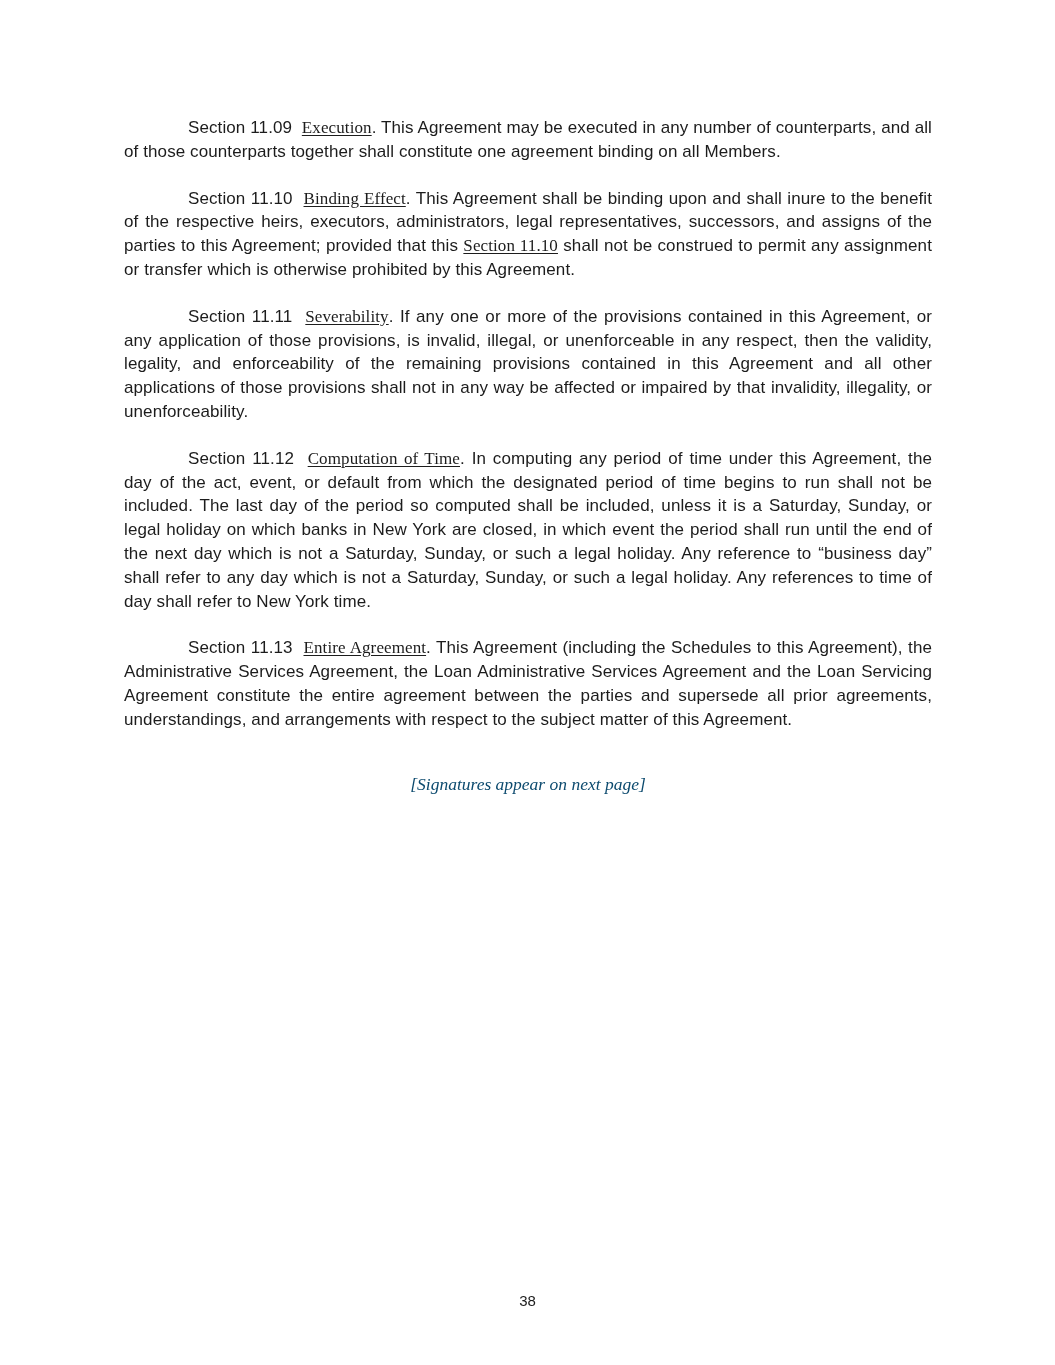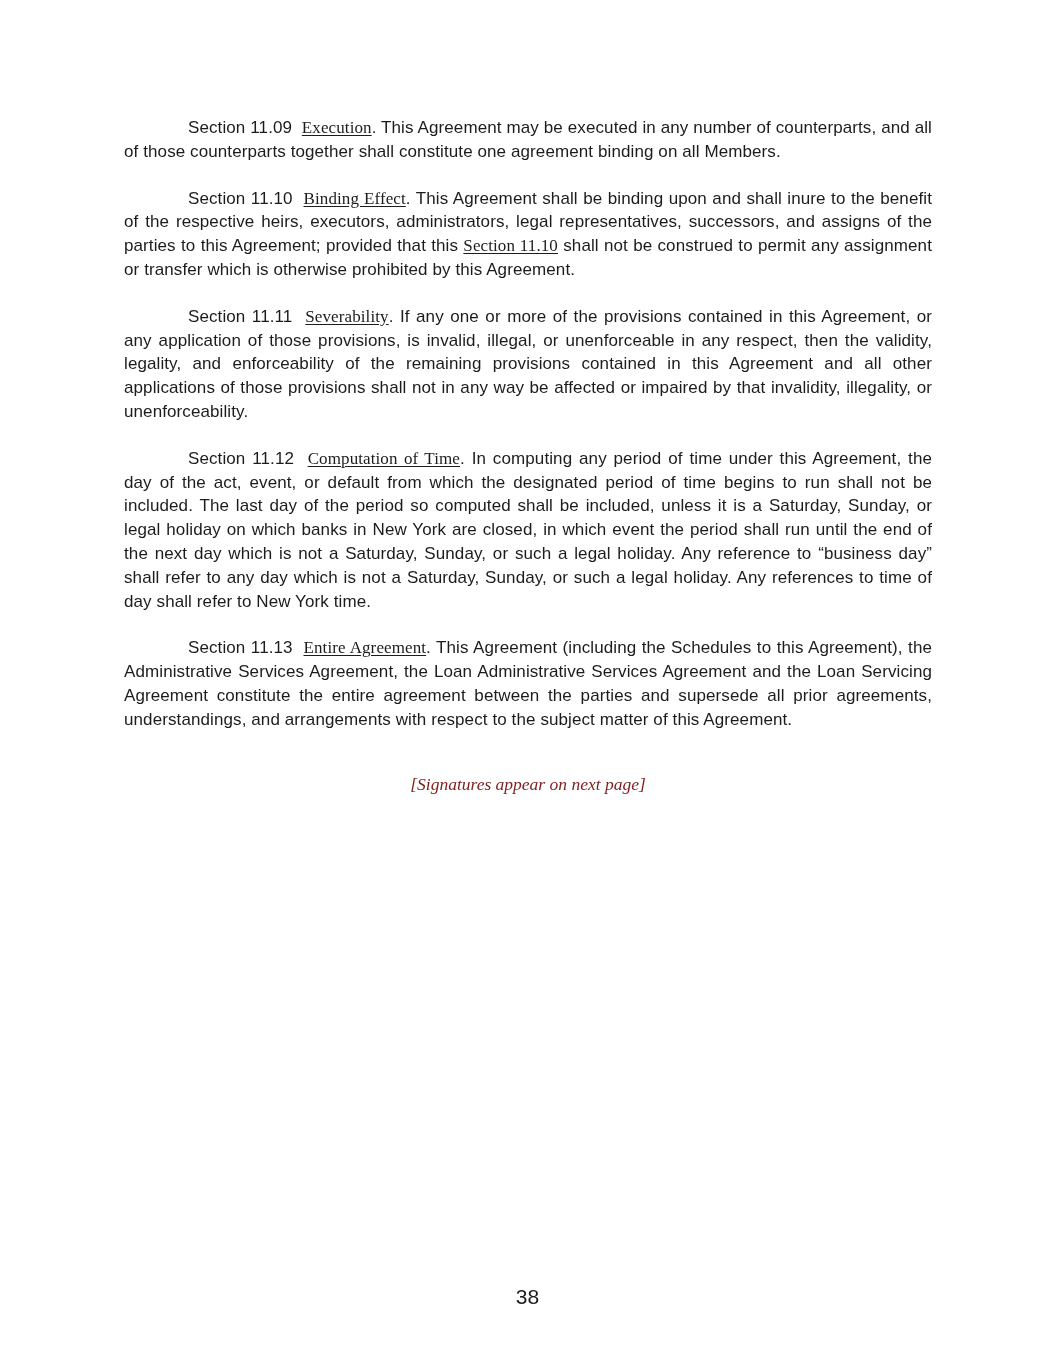--- a/index.html
+++ b/index.html
@@ -35,29 +35,29 @@
     text-underline-offset: 2px;
     font-family: Liberation Serif, serif;
   }
   p.signature-note {
     font-family: "Liberation Serif", serif;
     font-style: italic;
     font-size: 17.5px;
     text-align: center;
     text-indent: 0;
     margin: 42px 0 0 0;
-    color: #7f1d1d;
+    color: #0c4a6e;
   }
   .page-number {
     position: absolute;
     left: 0;
     right: 0;
     bottom: 56px;
     text-align: center;
-    font-size: 21px;
+    font-size: 15px;
     color: #1c1c1c;
   }
 </style>
 </head>
 <body>
 
 <div class="page">
   <div class="content">
     <p class="body-para"><span>Section 11.09&nbsp; </span><span class="u">Execution</span><span>. This Agreement may be executed in any number of counterparts, and all of those counterparts together shall constitute one agreement binding on all Members.</span></p>
     <p class="body-para"><span>Section 11.10&nbsp; </span><span class="u">Binding Effect</span><span>. This Agreement shall be binding upon and shall inure to the benefit of the respective heirs, executors, administrators, legal representatives, successors, and assigns of the parties to this Agreement; provided that this </span><span class="u">Section 11.10</span><span> shall not be construed to permit any assignment or transfer which is otherwise prohibited by this Agreement.</span></p>

